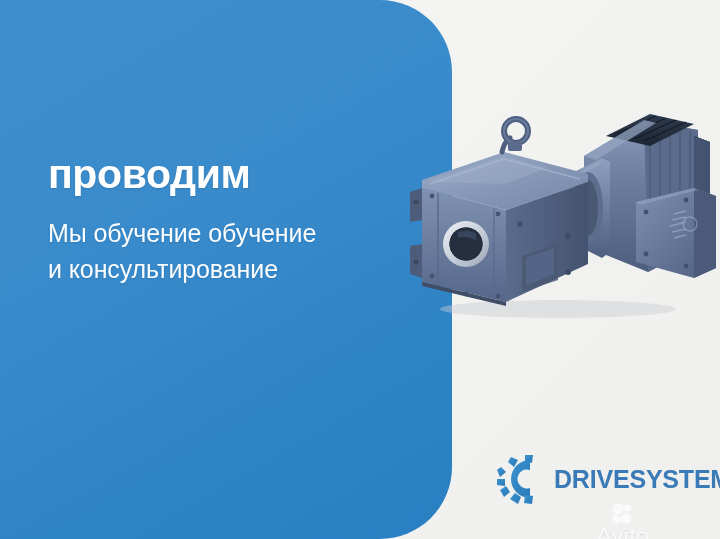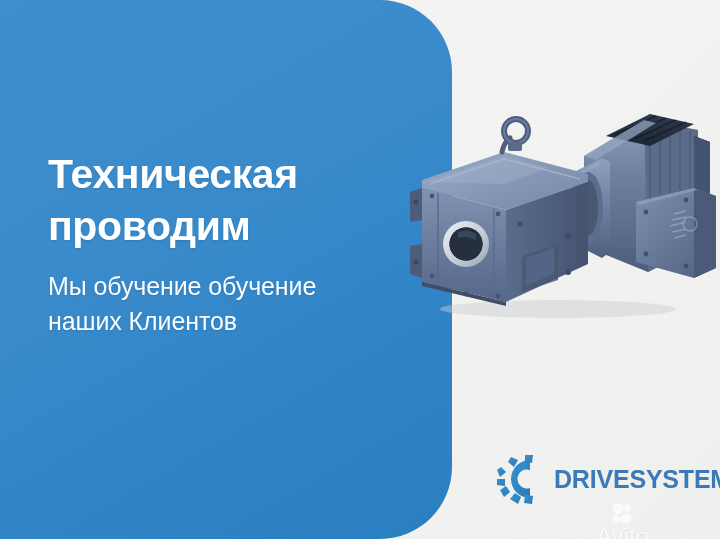--- a/index.html
+++ b/index.html
@@ -123,26 +123,25 @@
 <body>
 
 <div id="stage">
 
   <div class="backdrop"></div>
 
   <div class="blue-panel"></div>
 
   <div class="copy">
     <h1 class="headline">
-      <span class="line">Техническая</span>
       <span class="line">проводим</span>
     </h1>
     <p class="subhead">
       <span class="line">Мы обучение обучение</span>
-      <span class="line">наших Клиентов</span>
+      <span class="line">и консультирование</span>
     </p>
   </div>
 
   <div class="product">
     <svg viewBox="0 0 322 230" xmlns="http://www.w3.org/2000/svg" role="img" aria-label="gearmotor">
       <defs>
         <linearGradient id="gxFace" x1="0" y1="0" x2="0" y2="1">
           <stop offset="0%" stop-color="#8193b3"></stop>
           <stop offset="45%" stop-color="#6c7f9f"></stop>
           <stop offset="100%" stop-color="#55678a"></stop>

